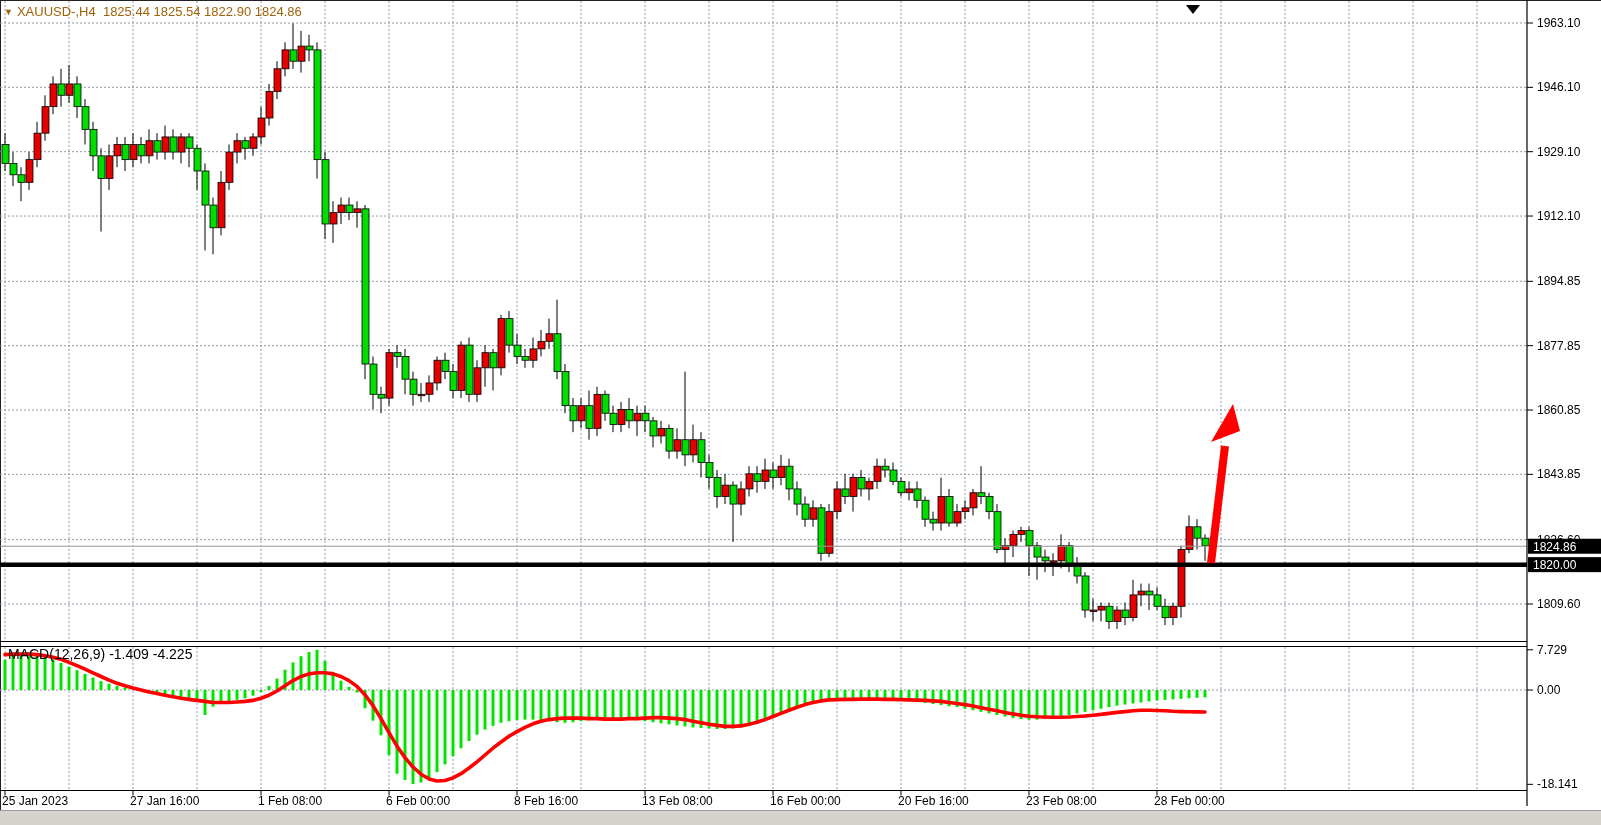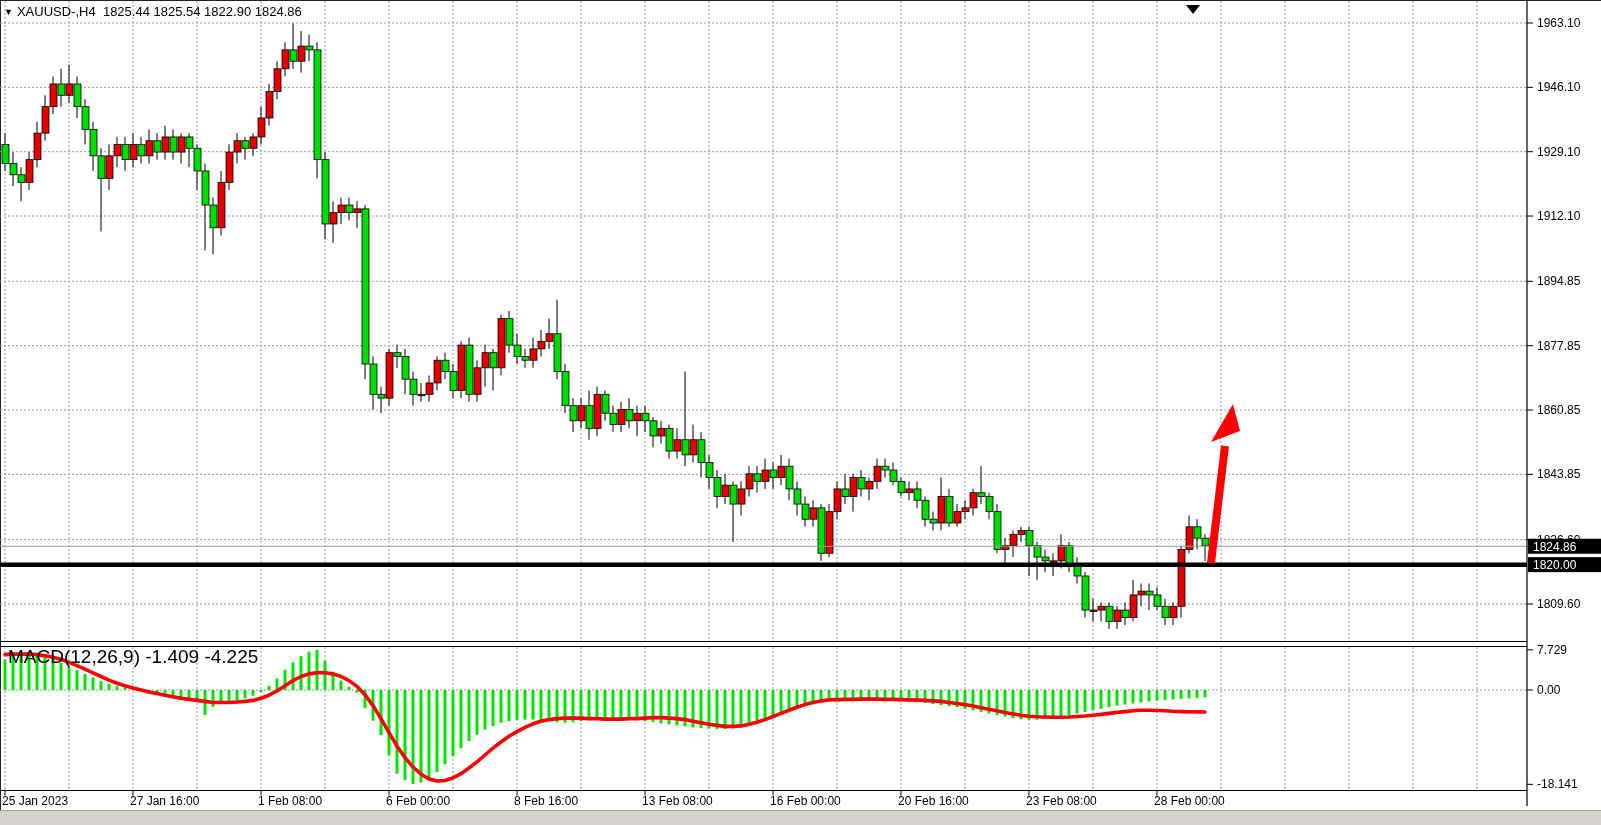--- a/index.html
+++ b/index.html
@@ -1,24 +1,24 @@
 <!DOCTYPE html>
 <html><head>
 <meta charset="utf-8">
 <style>
   html,body{margin:0;padding:0;}
   body{width:1601px;height:825px;overflow:hidden;background:#ffffff;
        font-family:"Liberation Sans",sans-serif;position:relative;}
   #frame{position:absolute;left:0;top:0;width:1601px;height:825px;
          border-top:1px solid #222;border-left:1px solid #222;box-sizing:border-box;}
-  #chart-title{position:absolute;left:4px;top:4px;font-size:13px;color:#000000;
+  #chart-title{position:absolute;left:4px;top:4px;font-size:13px;color:#a16207;
                white-space:nowrap;z-index:5;}
   #chart-title .tri{font-size:9px;position:relative;top:-1px;margin-right:4px;}
   #chart-title span{letter-spacing:0px;}
-  #macd-label{position:absolute;left:8px;top:646px;font-size:19px;color:#000;
+  #macd-label{position:absolute;left:8px;top:646px;font-size:14px;color:#000;
               white-space:nowrap;z-index:5;}
   #status-bar{position:absolute;left:0;top:810px;width:1601px;height:15px;
               background:#d6d3ce;border-top:1px solid #9a9a9a;box-sizing:border-box;}
   svg text{font-family:"Liberation Sans",sans-serif;}
 </style>
 </head>
 <body>
 
 <div id="frame"></div>
 

